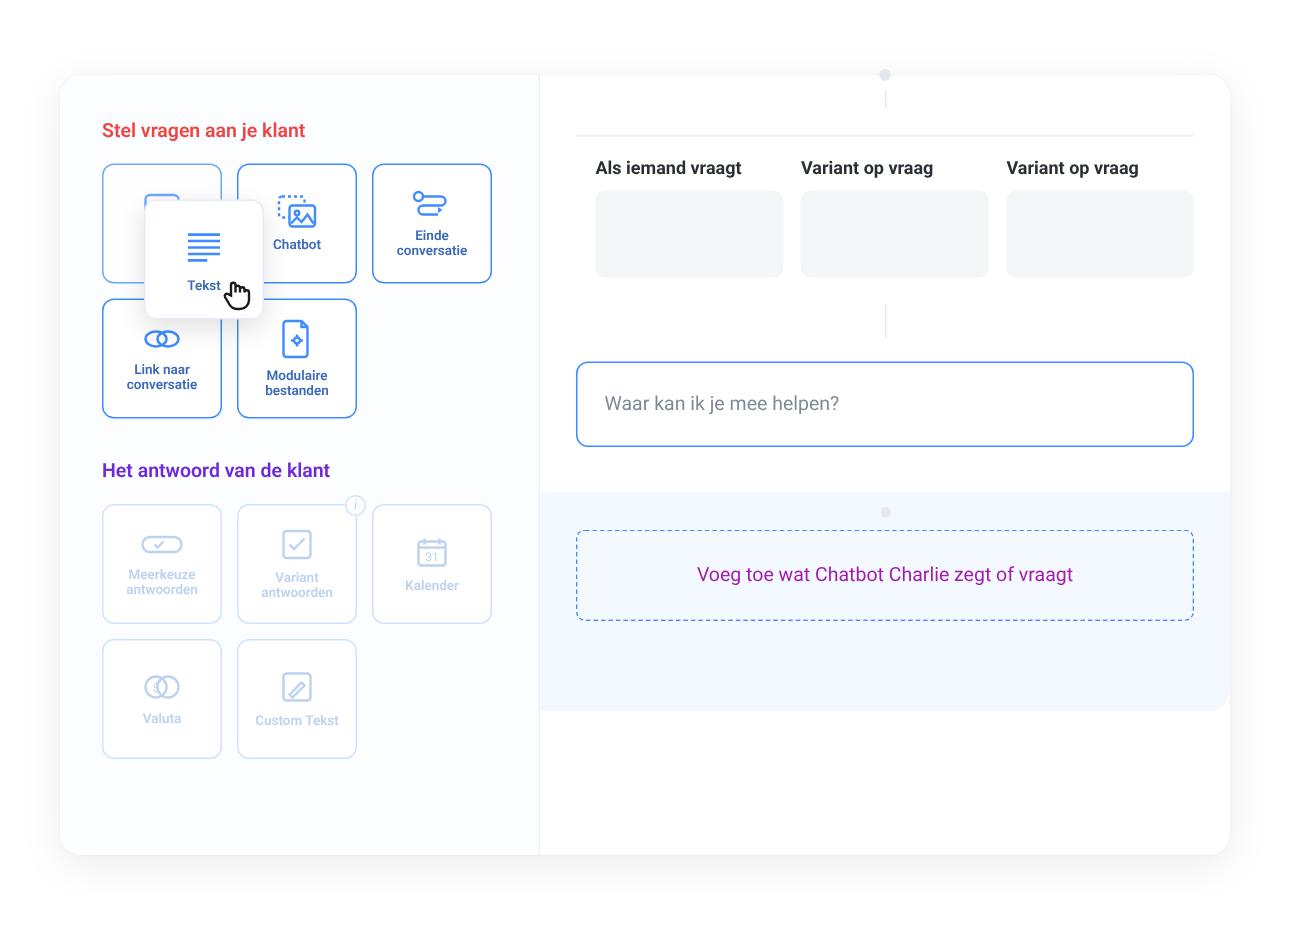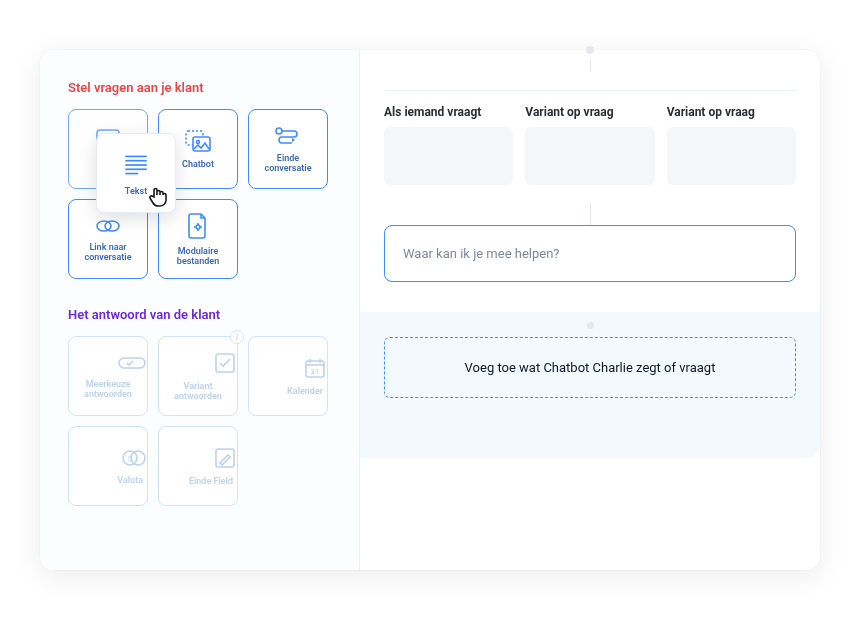--- a/index.html
+++ b/index.html
@@ -50,21 +50,20 @@
     flex-direction: column;
     align-items: center;
     justify-content: center;
     gap: 6px;
     cursor: pointer;
     background: #fff;
   }
   .tile.faded {
     border-color: #cfe3ff;
     color: #bcd2ef;
-    align-items: flex-end;
   }
   .tile.faded .tile-label { color: #bcd2ef; }
   .tile.faded svg { stroke: #bcd2ef; fill: none; }
   .tile-label {
     font-size: 9px;
     font-weight: 600;
     color: #3a6ab8;
     text-align: center;
     line-height: 1.15;
     padding: 0 4px;
@@ -129,39 +128,40 @@
   .flow-dot.top { margin-top: -22px; margin-bottom: 6px; }
   .flow-line-v {
     width: 1px; height: 12px; background: #e5e9ef;
     margin: 0 auto;
   }
   .variant-row {
     display: flex;
     gap: 12px;
     margin-top: 14px;
     margin-bottom: 18px;
+    margin-left: 13px;
   }
   .variant-col { flex: 1; }
   .variant-label {
     font-size: 12px;
     font-weight: 700;
     color: #2a2f36;
     margin-bottom: 8px;
   }
   .variant-box {
     height: 58px;
     background: #f5f6f8;
     border-radius: 6px;
   }
   .connector-mid {
     width: 1px; height: 22px; background: #e5e9ef;
     margin: 0 auto;
   }
   .response-box {
-    margin-top: 0;
+    margin-top: 16px;
     border: 1.5px solid #3e8cff;
     border-radius: 8px;
     padding: 20px 18px;
     font-size: 13px;
     color: #7f8a98;
   }
   .drop-zone-wrap {
     margin-top: 30px;
     margin-left: -24px;
     margin-right: -24px;
@@ -172,21 +172,21 @@
   .drop-dot {
     width: 7px; height: 7px; border-radius: 50%;
     background: #e5e9ef; margin: -18px auto 8px;
   }
   .drop-zone {
     border: 1.5px dashed #3e8cff;
     border-radius: 6px;
     padding: 22px;
     text-align: center;
     font-size: 13px;
-    color: #0f172a;
+    color: #a21caf;
     background: #f3f9ff;
   }
 </style>
 </head>
 <body>
 
 <div class="app">
 
   <aside class="sidebar">
 
@@ -311,21 +311,21 @@
           <span class="tile-label">Valuta</span>
         </div>
       </div>
 
       <div class="tile-wrap">
         <div class="tile faded">
           <svg width="24" height="24" viewBox="0 0 24 24">
               <rect x="3" y="3" width="18" height="18" rx="2"></rect>
               <path d="M7 17 l8 -8 l2 2 l-8 8 z"></path>
             </svg>
-          <span class="tile-label">Einde Field</span>
+          <span class="tile-label">Custom Tekst</span>
         </div>
       </div>
 
     </div>
 
   </aside>
 
   <main class="main">
 
     <div class="flow-dot top"></div>

